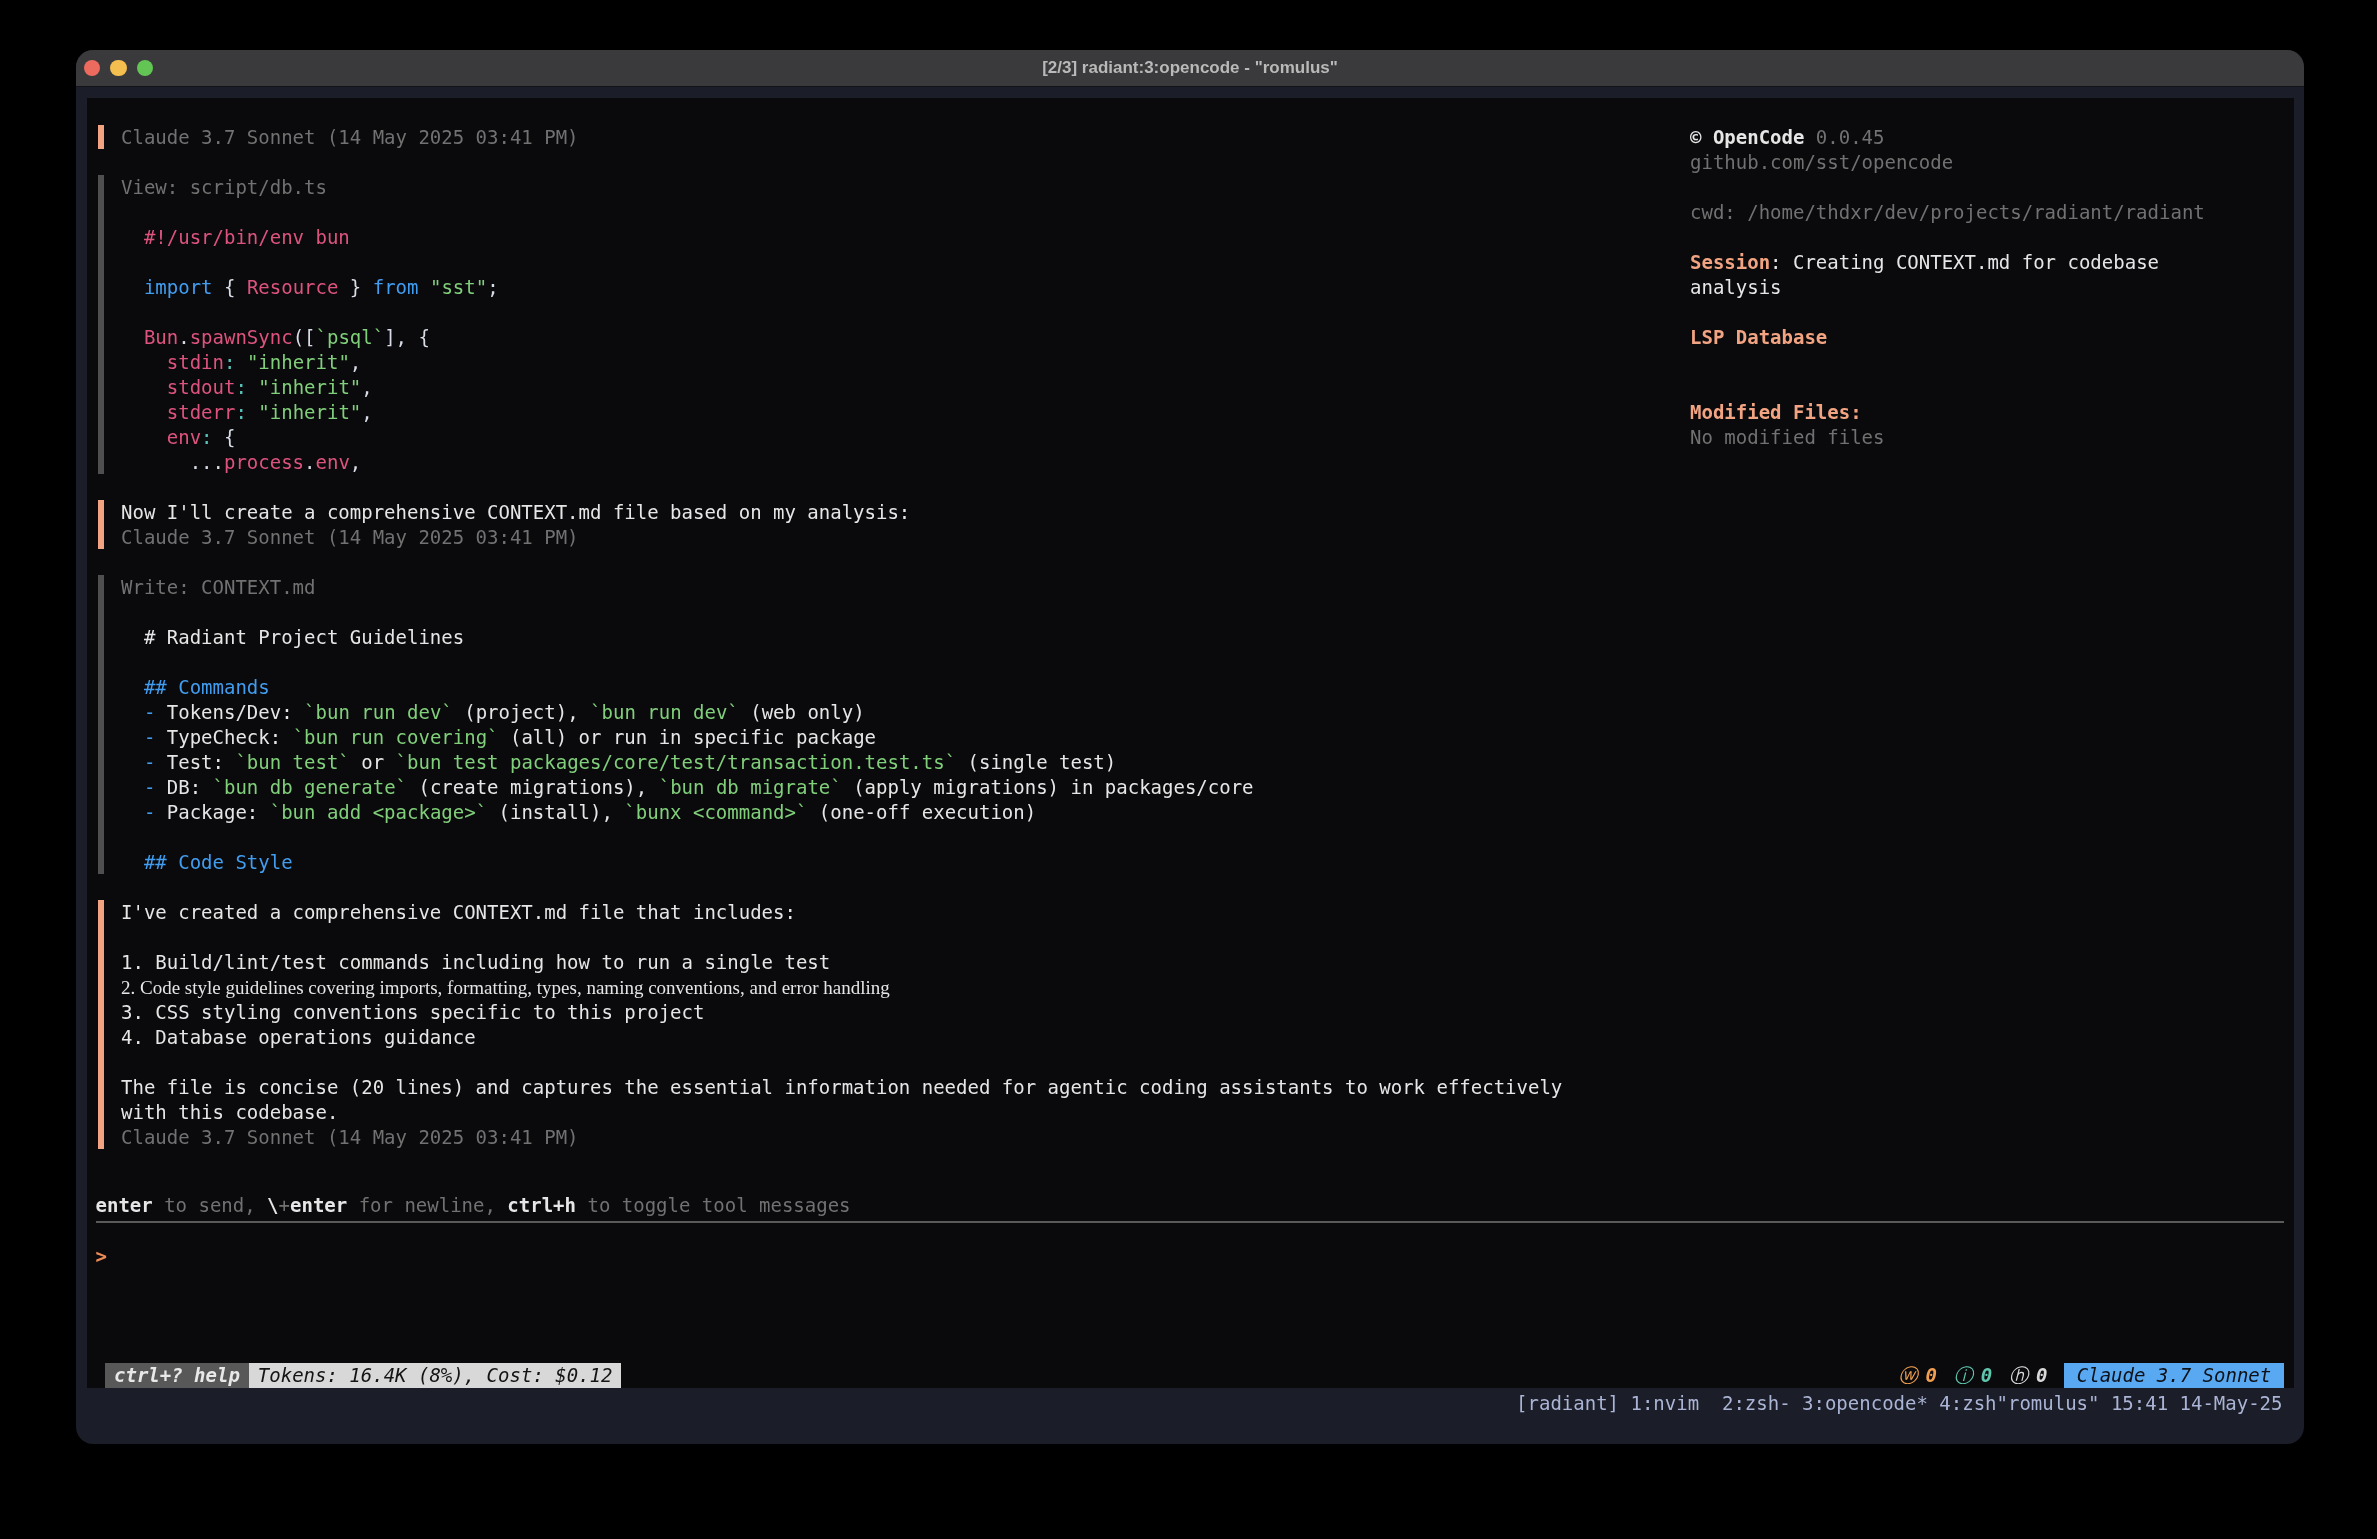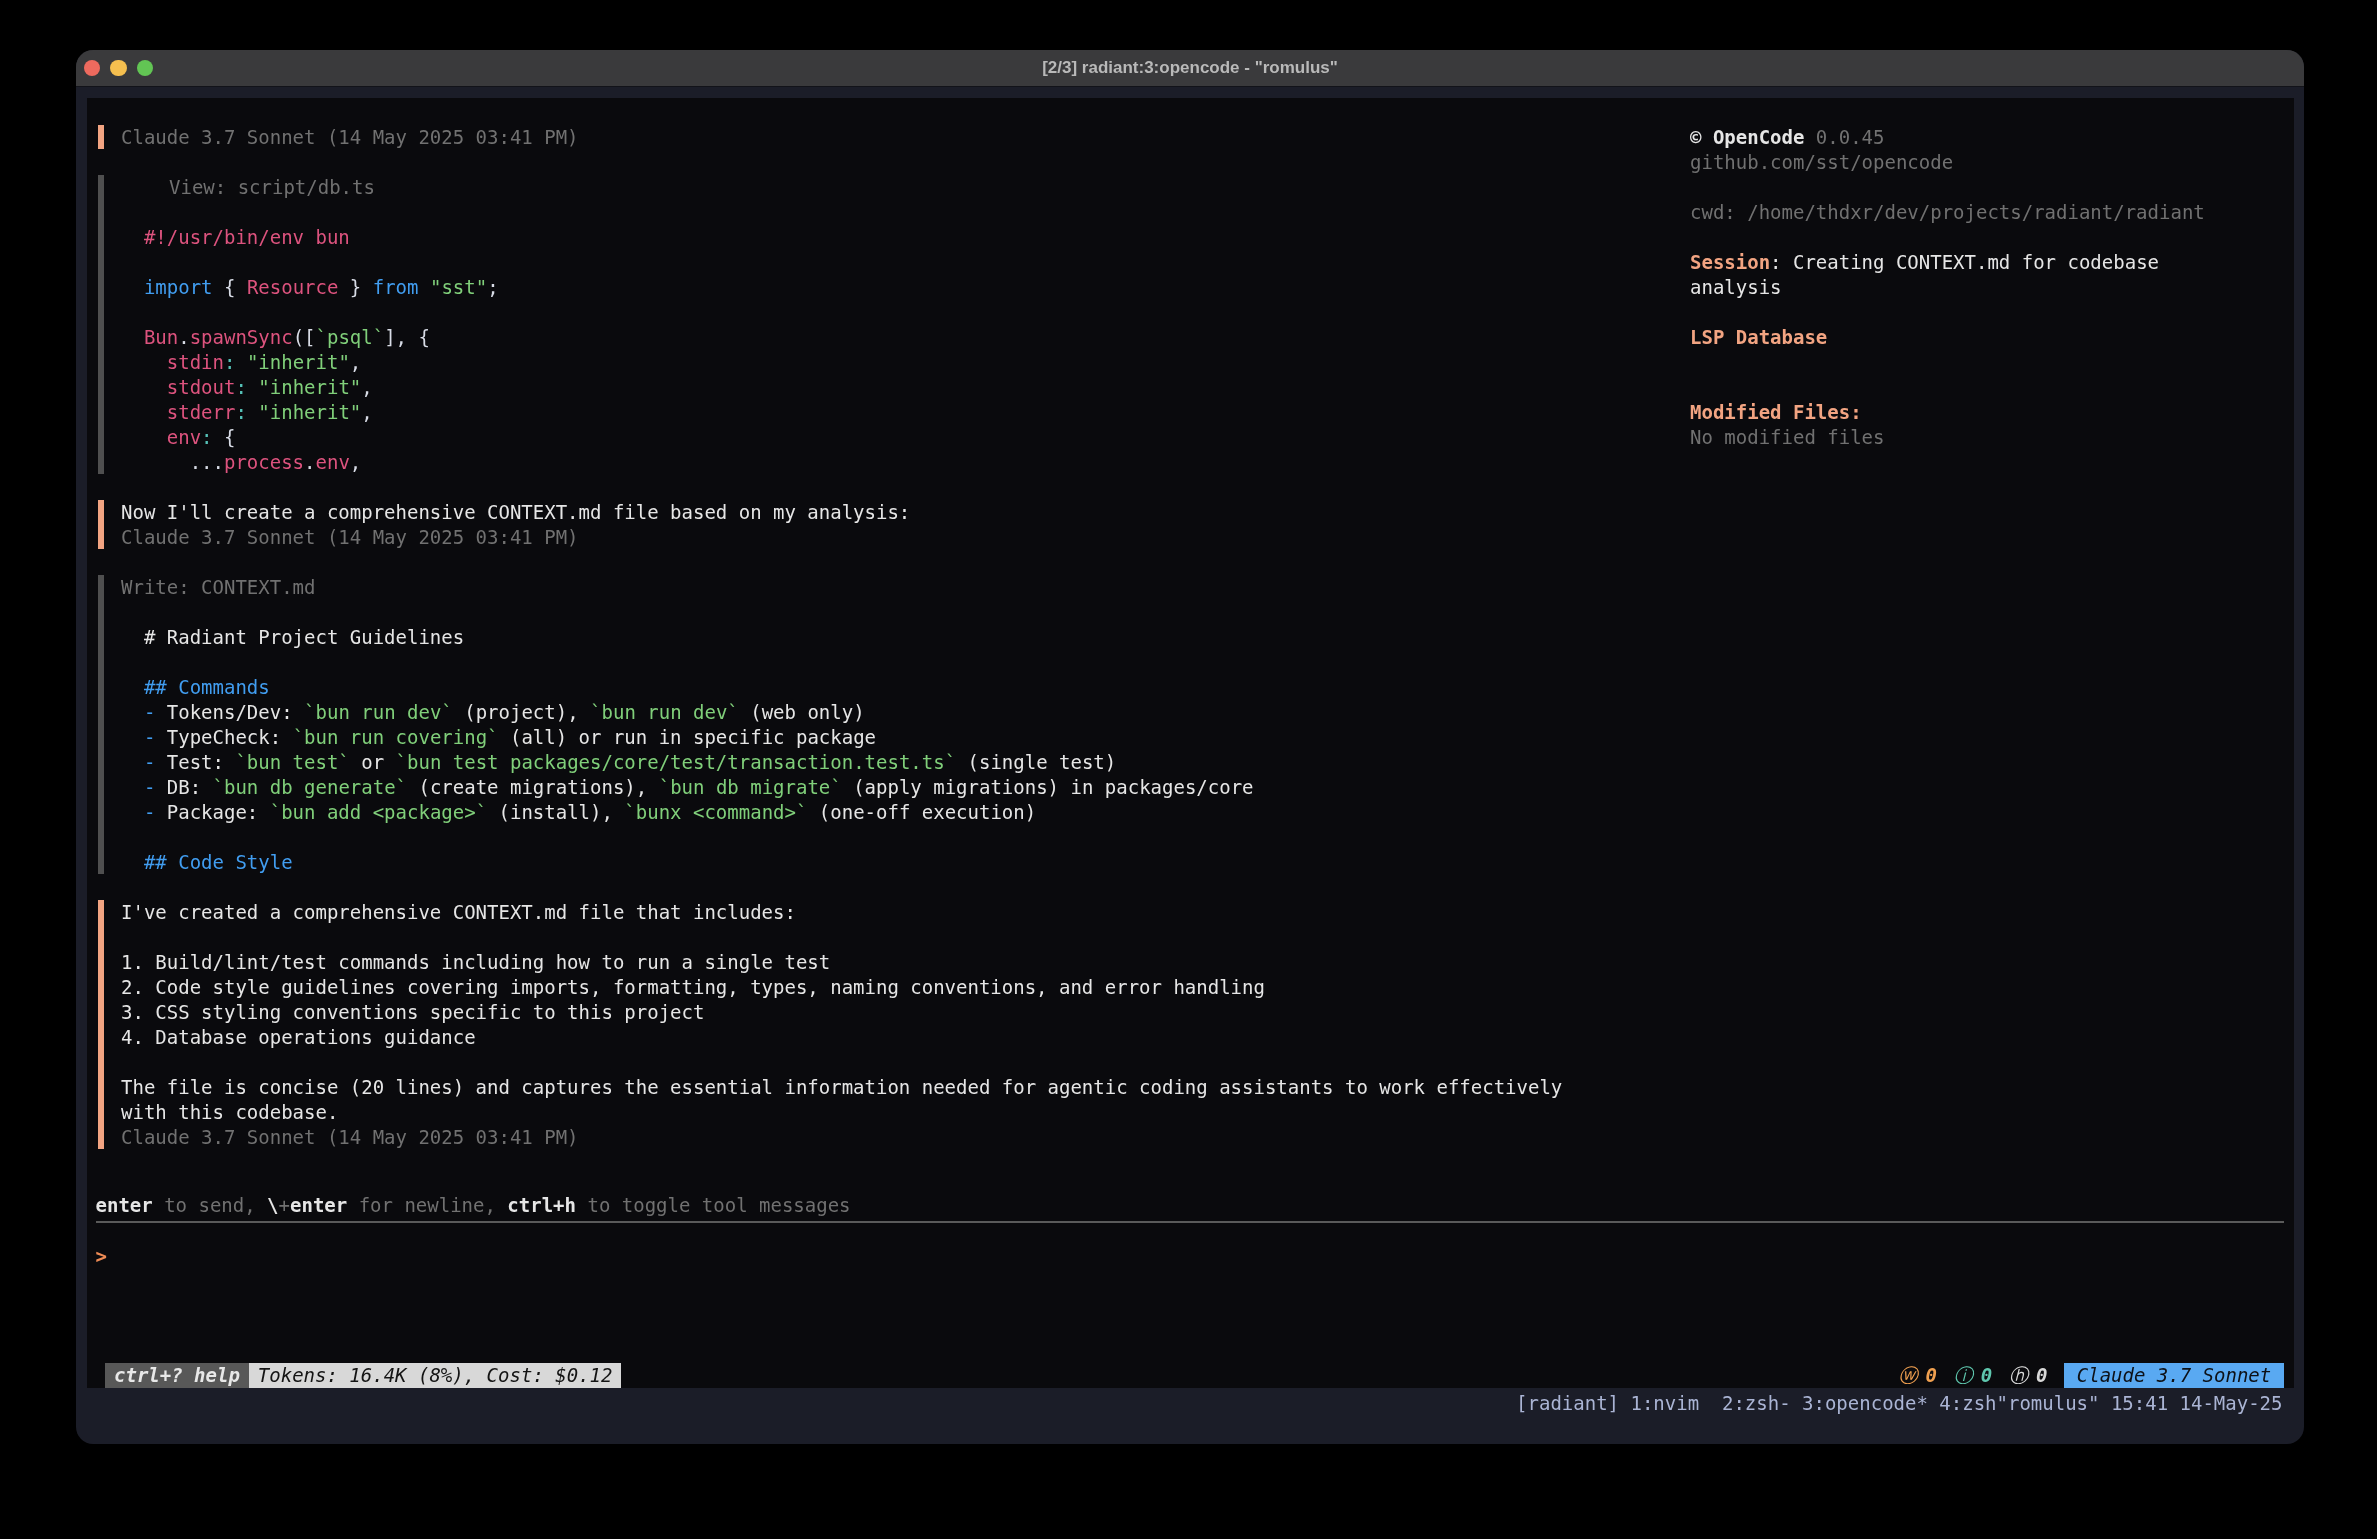--- a/index.html
+++ b/index.html
@@ -83,21 +83,21 @@
   </div>
 
   <div class="terminal">
     <div class="tui">
 
       <div class="chat" id="chat">
           <div class="block bar-accent">
             <div class="line"><span style="color: var(--gray);">Claude 3.7 Sonnet (14 May 2025 03:41 PM)</span></div>
           </div>
           <div class="block bar-gray">
-            <div class="line"><span style="color: var(--gray); margin-left: 48px;">View: script/db.ts</span></div>
+            <div class="line"><span style="color: var(--gray);">View: script/db.ts</span></div>
             <div class="line"></div>
             <div class="line"><span style="color: var(--white);">  </span><span style="color: var(--pink);">#!/usr/bin/env bun</span></div>
             <div class="line"></div>
             <div class="line"><span style="color: var(--white);">  </span><span style="color: var(--blue);">import</span><span style="color: var(--white);"> </span><span style="color: var(--punct);">{ </span><span style="color: var(--pink);">Resource</span><span style="color: var(--punct);"> }</span><span style="color: var(--white);"> </span><span style="color: var(--blue);">from</span><span style="color: var(--white);"> </span><span style="color: var(--green);">"sst"</span><span style="color: var(--punct);">;</span></div>
             <div class="line"></div>
             <div class="line"><span style="color: var(--white);">  </span><span style="color: var(--pink);">Bun</span><span style="color: var(--punct);">.</span><span style="color: var(--pink);">spawnSync</span><span style="color: var(--punct);">([</span><span style="color: var(--green);">`psql`</span><span style="color: var(--punct);">], {</span></div>
             <div class="line"><span style="color: var(--white);">    </span><span style="color: var(--pink);">stdin</span><span style="color: var(--teal);">:</span><span style="color: var(--white);"> </span><span style="color: var(--green);">"inherit"</span><span style="color: var(--punct);">,</span></div>
             <div class="line"><span style="color: var(--white);">    </span><span style="color: var(--pink);">stdout</span><span style="color: var(--teal);">:</span><span style="color: var(--white);"> </span><span style="color: var(--green);">"inherit"</span><span style="color: var(--punct);">,</span></div>
             <div class="line"><span style="color: var(--white);">    </span><span style="color: var(--pink);">stderr</span><span style="color: var(--teal);">:</span><span style="color: var(--white);"> </span><span style="color: var(--green);">"inherit"</span><span style="color: var(--punct);">,</span></div>
             <div class="line"><span style="color: var(--white);">    </span><span style="color: var(--pink);">env</span><span style="color: var(--teal);">:</span><span style="color: var(--white);"> </span><span style="color: var(--punct);">{</span></div>
@@ -118,21 +118,21 @@
             <div class="line"><span style="color: var(--white);">  </span><span style="color: var(--blue);">-</span><span style="color: var(--white);"> Test: </span><span style="color: var(--green);">`bun test`</span><span style="color: var(--white);"> or </span><span style="color: var(--green);">`bun test packages/core/test/transaction.test.ts`</span><span style="color: var(--white);"> (single test)</span></div>
             <div class="line"><span style="color: var(--white);">  </span><span style="color: var(--blue);">-</span><span style="color: var(--white);"> DB: </span><span style="color: var(--green);">`bun db generate`</span><span style="color: var(--white);"> (create migrations), </span><span style="color: var(--green);">`bun db migrate`</span><span style="color: var(--white);"> (apply migrations) in packages/core</span></div>
             <div class="line"><span style="color: var(--white);">  </span><span style="color: var(--blue);">-</span><span style="color: var(--white);"> Package: </span><span style="color: var(--green);">`bun add &lt;package&gt;`</span><span style="color: var(--white);"> (install), </span><span style="color: var(--green);">`bunx &lt;command&gt;`</span><span style="color: var(--white);"> (one-off execution)</span></div>
             <div class="line"></div>
             <div class="line"><span style="color: var(--white);">  </span><span style="color: var(--blue);">## Code Style</span></div>
           </div>
           <div class="block bar-accent">
             <div class="line"><span style="color: var(--white);">I've created a comprehensive CONTEXT.md file that includes:</span></div>
             <div class="line"></div>
             <div class="line"><span style="color: var(--white);">1. Build/lint/test commands including how to run a single test</span></div>
-            <div class="line"><span style="color: var(--white);">2. Code style guidelines covering imports, formatting, types, naming conventions, and error handling</span></div>
+            <div class="line"><span style="color: var(--white); font-family: Liberation Serif, serif;">2. Code style guidelines covering imports, formatting, types, naming conventions, and error handling</span></div>
             <div class="line"><span style="color: var(--white);">3. CSS styling conventions specific to this project</span></div>
             <div class="line"><span style="color: var(--white);">4. Database operations guidance</span></div>
             <div class="line"></div>
             <div class="line"><span style="color: var(--white);">The file is concise (20 lines) and captures the essential information needed for agentic coding assistants to work effectively</span></div>
             <div class="line"><span style="color: var(--white);">with this codebase.</span></div>
             <div class="line"><span style="color: var(--gray);">Claude 3.7 Sonnet (14 May 2025 03:41 PM)</span></div>
           </div>
         </div>
 
       <aside class="sidebar" id="sidebar">

